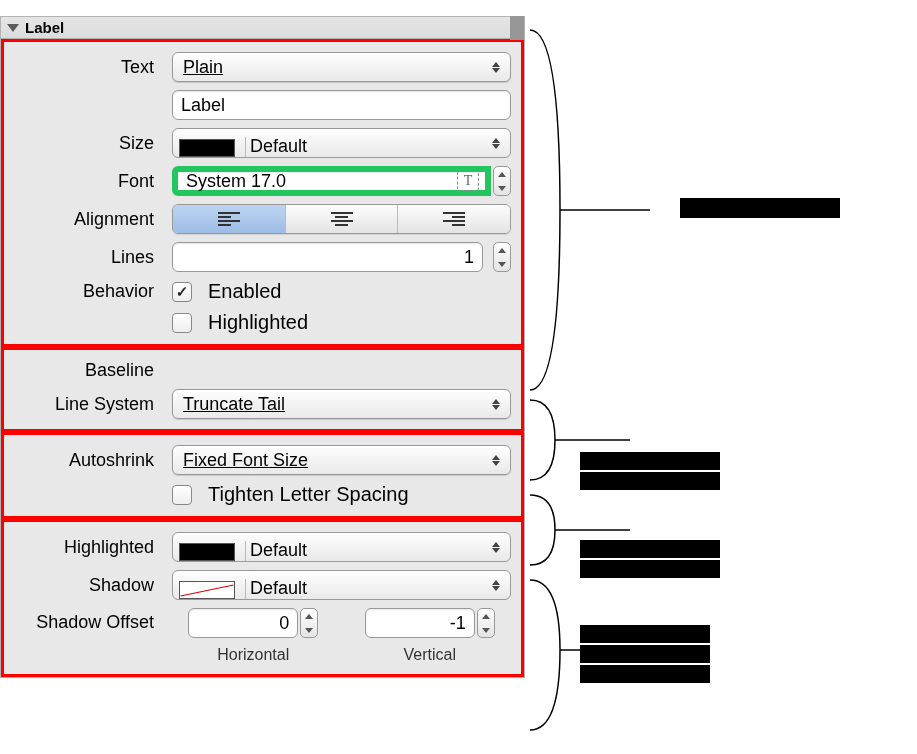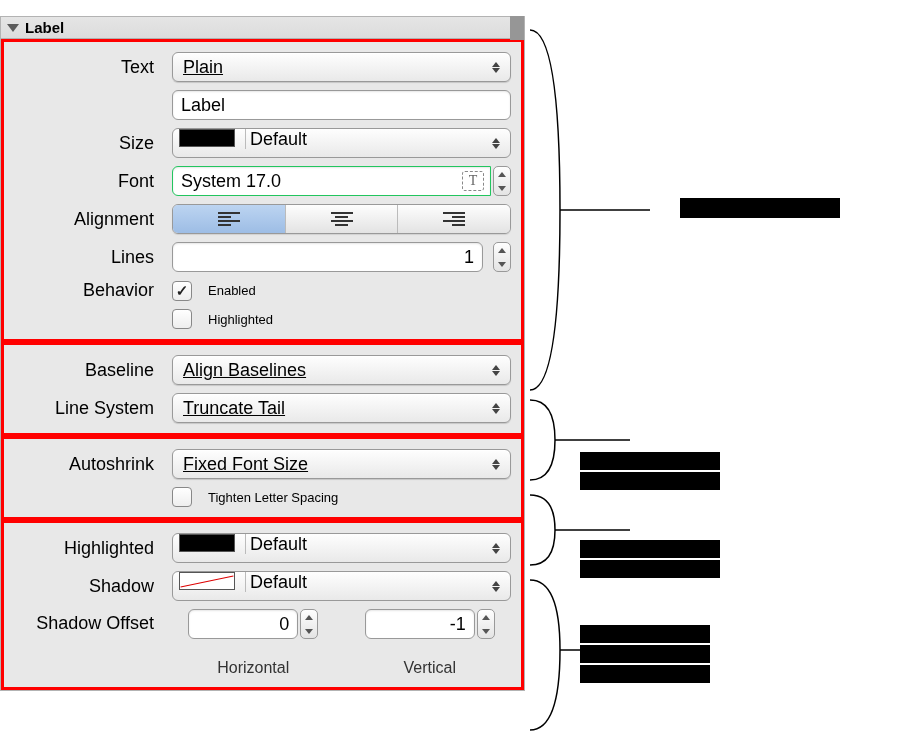--- a/index.html
+++ b/index.html
@@ -114,21 +114,21 @@
     box-shadow: inset 0 1px 2px rgba(0,0,0,0.1);
   }
   .textinput.right { text-align: right; }
   .colorwell {
     flex: 1;
     height: 30px;
     background: linear-gradient(#fefefe,#e9e9e9);
     border: 1px solid #999;
     border-radius: 6px;
     display: flex;
-    align-items: flex-start;
+    align-items: flex-end;
     padding: 0 26px 0 6px;
     position: relative;
     font-size: 18px;
   }
   .colorbox {
     width: 56px; height: 18px;
     border: 1px solid #555;
     margin-right: 10px;
     position: relative;
   }
@@ -146,21 +146,21 @@
   .divider {
     width: 1px; height: 20px; background: #bbb;
     margin: 0 4px 0 0;
   }
   
   .fontfield-wrap { flex: 1; display: flex; align-items:center; }
   .fontfield {
     flex: 1;
     height: 30px;
     background: #fff;
-    border: 1px solid #22c55e;
+    border: 6px solid #22c55e;
     border-radius: 6px 0 0 6px;
     padding: 0 36px 0 8px;
     display: flex;
     align-items: center;
     font-size: 18px;
     position: relative;
     box-shadow: inset 0 1px 2px rgba(0,0,0,0.1);
   }
   .fonticon {
     position: absolute;
@@ -245,26 +245,26 @@
     border-radius:4px;
     background:linear-gradient(#fff,#eee);
     margin-right:8px;
     display:flex;
     align-items:center;
     justify-content:center;
     font-size:15px;
     color:#222;
   }
   .checkbox.checked::after { content:"✓"; font-weight:bold; }
-  .checklabel { font-size:13px; }
+  .checklabel { font-size:20px; }
   
   .numunit { display:flex; flex-direction:column; align-items:center; gap:2px; flex:1;}
   .numrow { display:flex; align-items:center; }
   .numrow .textinput { width:110px; flex:none; border-radius:6px; }
-  .sublabel { font-size:16px; color:#333; margin-top:18px;}
+  .sublabel { font-size:16px; color:#333; margin-top:6px;}
   
   .annot-layer {
     position:absolute;
     left:0; top:0;
     width:917px; height:754px;
     pointer-events:none;
   }
 </style>
 </head>
 <body>
@@ -372,26 +372,20 @@
       <div class="controls">
         <div class="checkbox"></div>
         <span class="checklabel">Highlighted</span>
       </div>
     </div>
   </div>
 
   <div class="section">
     <div class="row">
       <div class="row-label">Baseline</div>
-      <div class="controls">
-        <div class="popup">
-          <span>Align Baselines</span>
-          <span class="caret"></span>
-        </div>
-      </div>
     </div>
     <div class="row">
       <div class="row-label">Line System</div>
       <div class="controls">
         <div class="popup">
           <span>Truncate Tail</span>
           <span class="caret"></span>
         </div>
       </div>
     </div>

